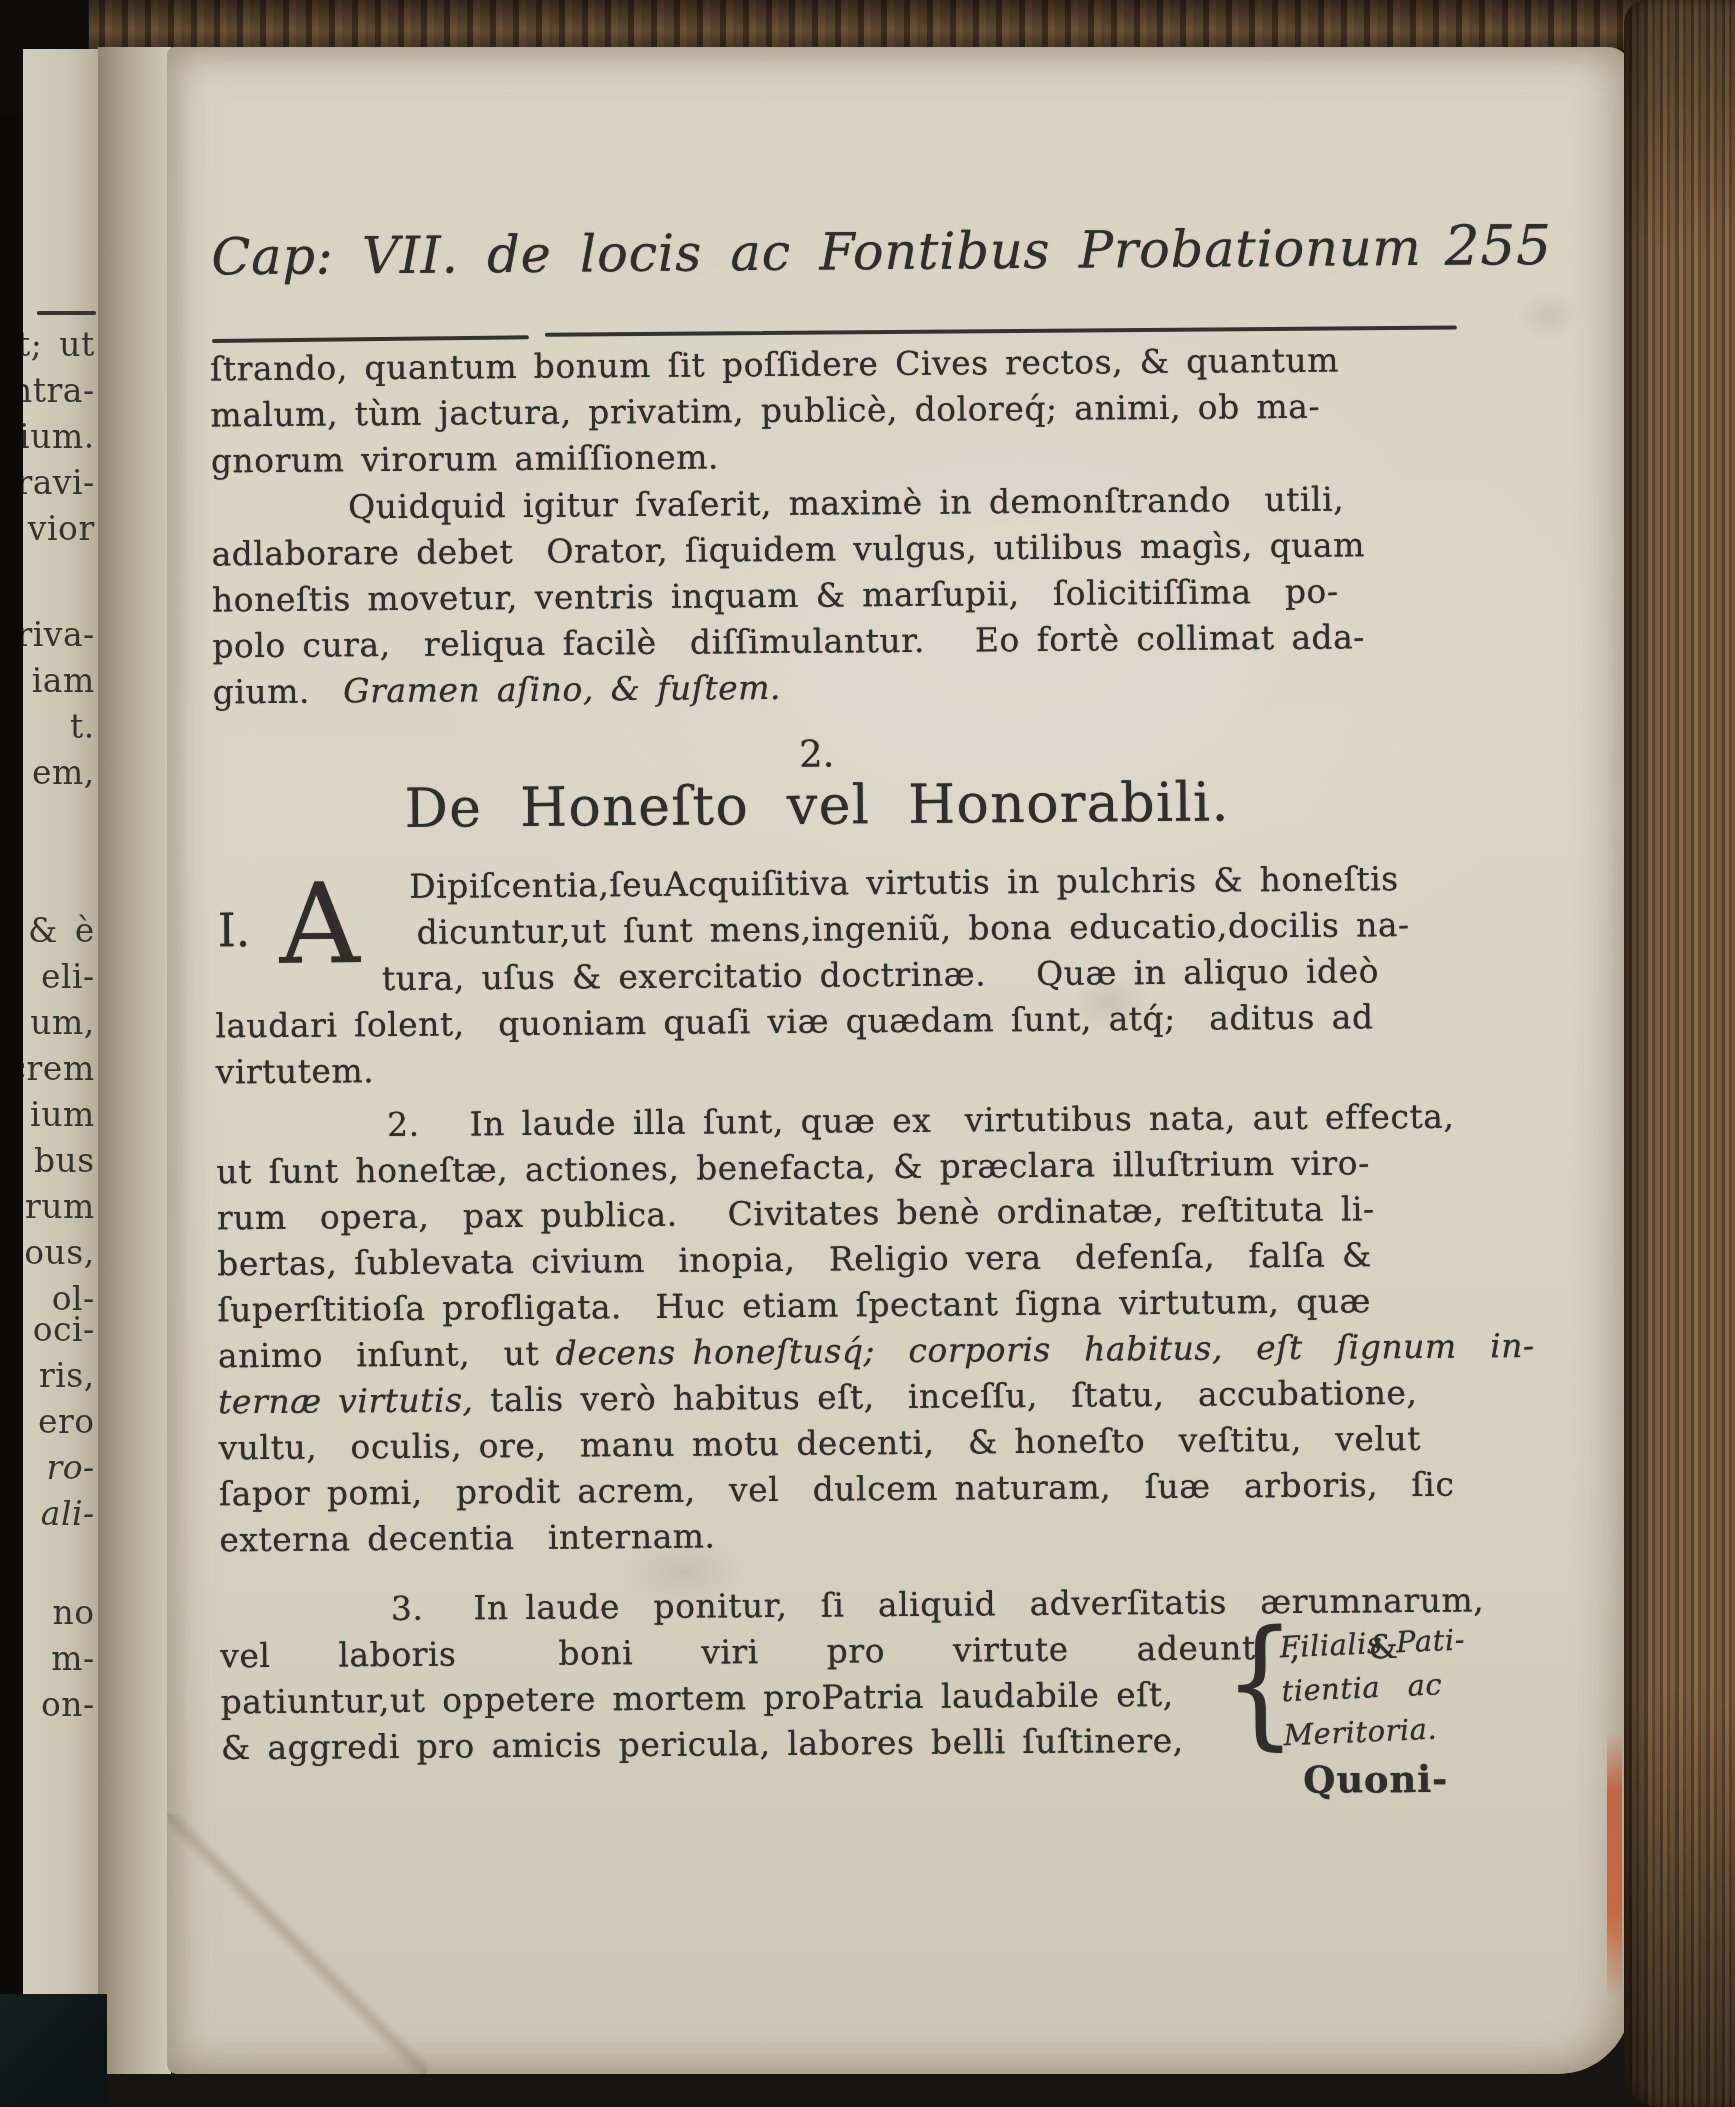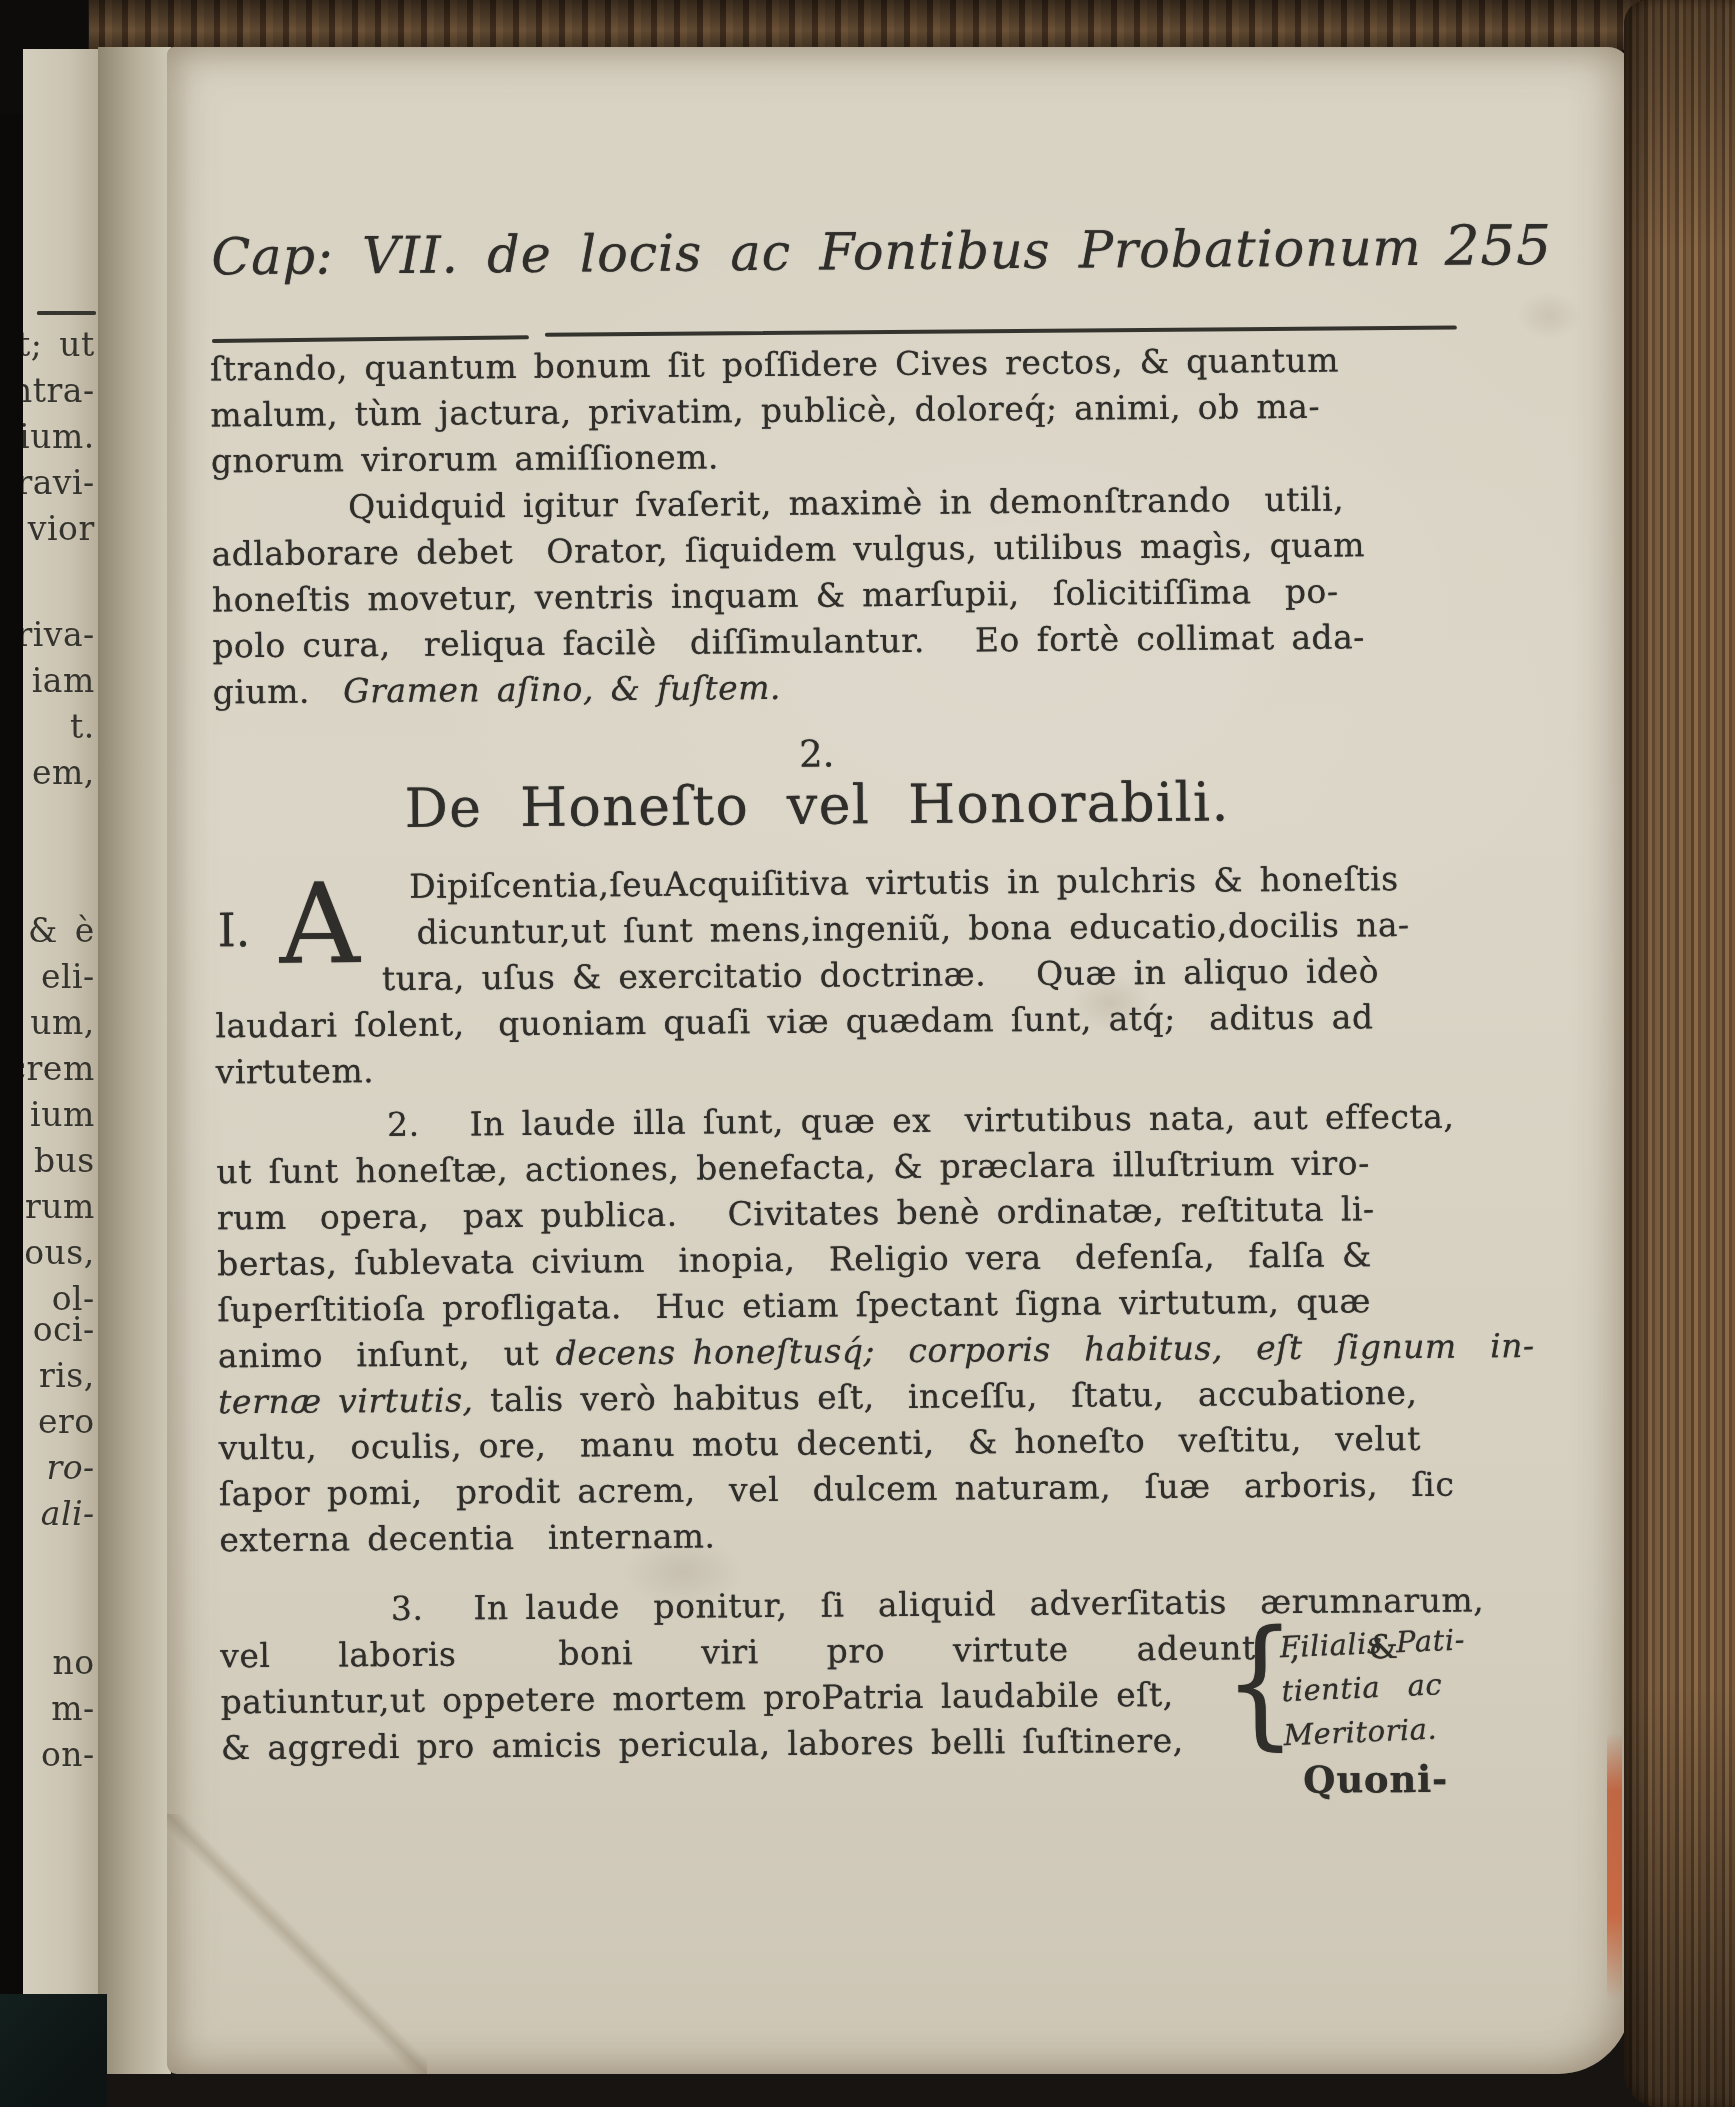--- a/index.html
+++ b/index.html
@@ -26,21 +26,21 @@
   .red-stain{position:absolute;left:1607px;top:1732px;width:14.6px;height:268px;border-radius:7.3px;
     background:linear-gradient(180deg,rgba(192,90,52,0) 0%,rgba(192,90,52,.85) 22%,rgba(201,98,58,.9) 68%,rgba(192,90,52,0) 100%);}
 
   
   .left-page{position:absolute;left:23px;top:49px;width:75px;height:1952px;overflow:hidden;
     background:linear-gradient(90deg,#d4cebe 0%,#cbc4b2 60%,#b7af9b 100%);
     color:#34332d;}
   .left-rule{position:absolute;right:1.6px;top:262px;width:59px;height:4.1px;background:#36352f;border-radius:1.6px;}
   .frag-group{position:absolute;right:3.3px;text-align:right;white-space:pre;
     font-size:33px;line-height:46px;letter-spacing:0.2px;}
-  .g-a{top:273px}.g-b{top:563px}.g-c{top:859px}.g-d{top:1258px}.g-e{top:1591px}
+  .g-a{top:273px}.g-b{top:563px}.g-c{top:859px}.g-d{top:1258px}.g-e{top:1541px}
   .gutter{position:absolute;left:98px;top:47px;width:73px;height:2027px;
     background:linear-gradient(90deg,#8f english866f 0%,#b2aa94 45%,#cfc9b8 100%);
     background:linear-gradient(90deg,#8f8670 0%,#b2aa94 45%,#cfc9b8 100%);}
 
   
   .main-page{position:absolute;left:167px;top:47px;width:1464px;height:2027px;
     border-radius:6.5px 23px 73px 9.8px;
     background:
       radial-gradient(1057px 732px at 58% 28%,rgba(255,255,255,.10),rgba(0,0,0,0) 62%),
       linear-gradient(180deg,#d8d2c3 0%,#dbd5c7 38%,#d6d0c1 72%,#cdc6b5 100%);

